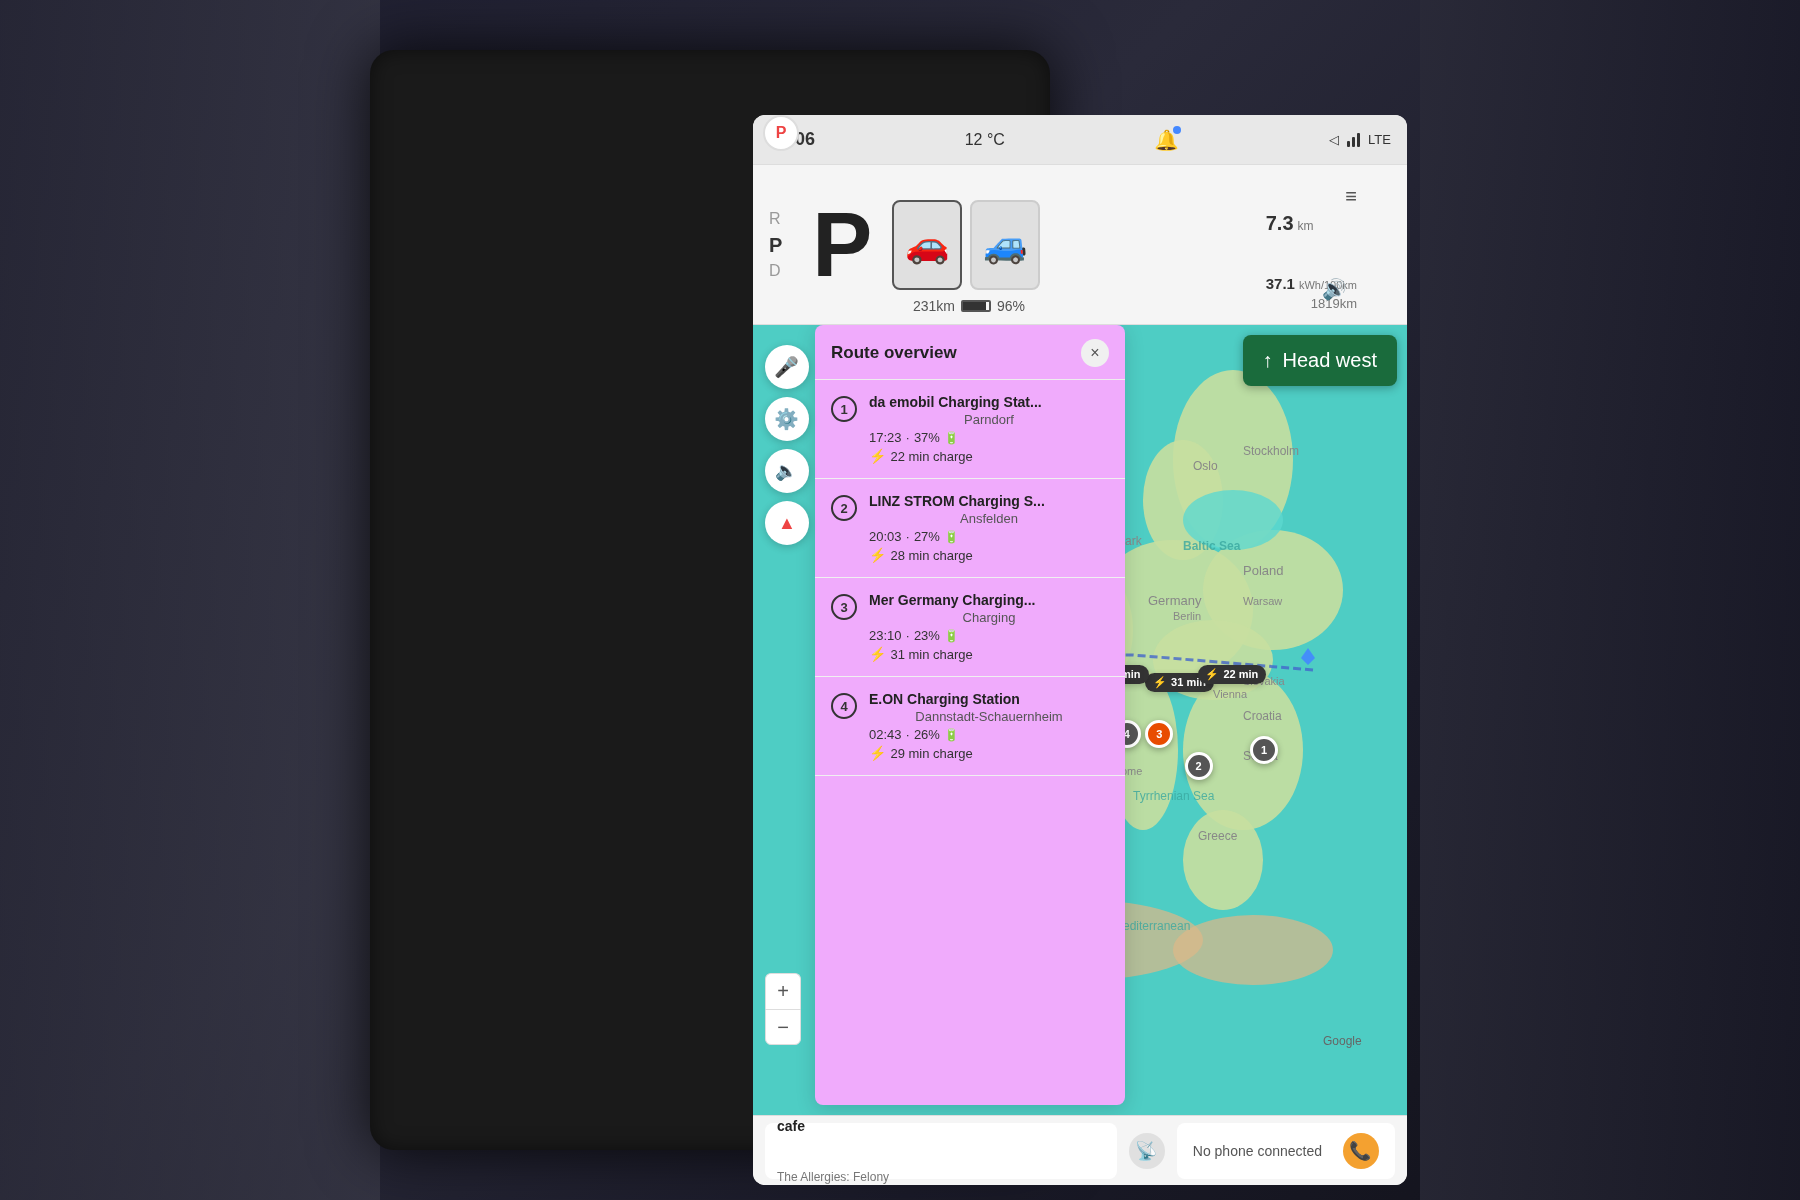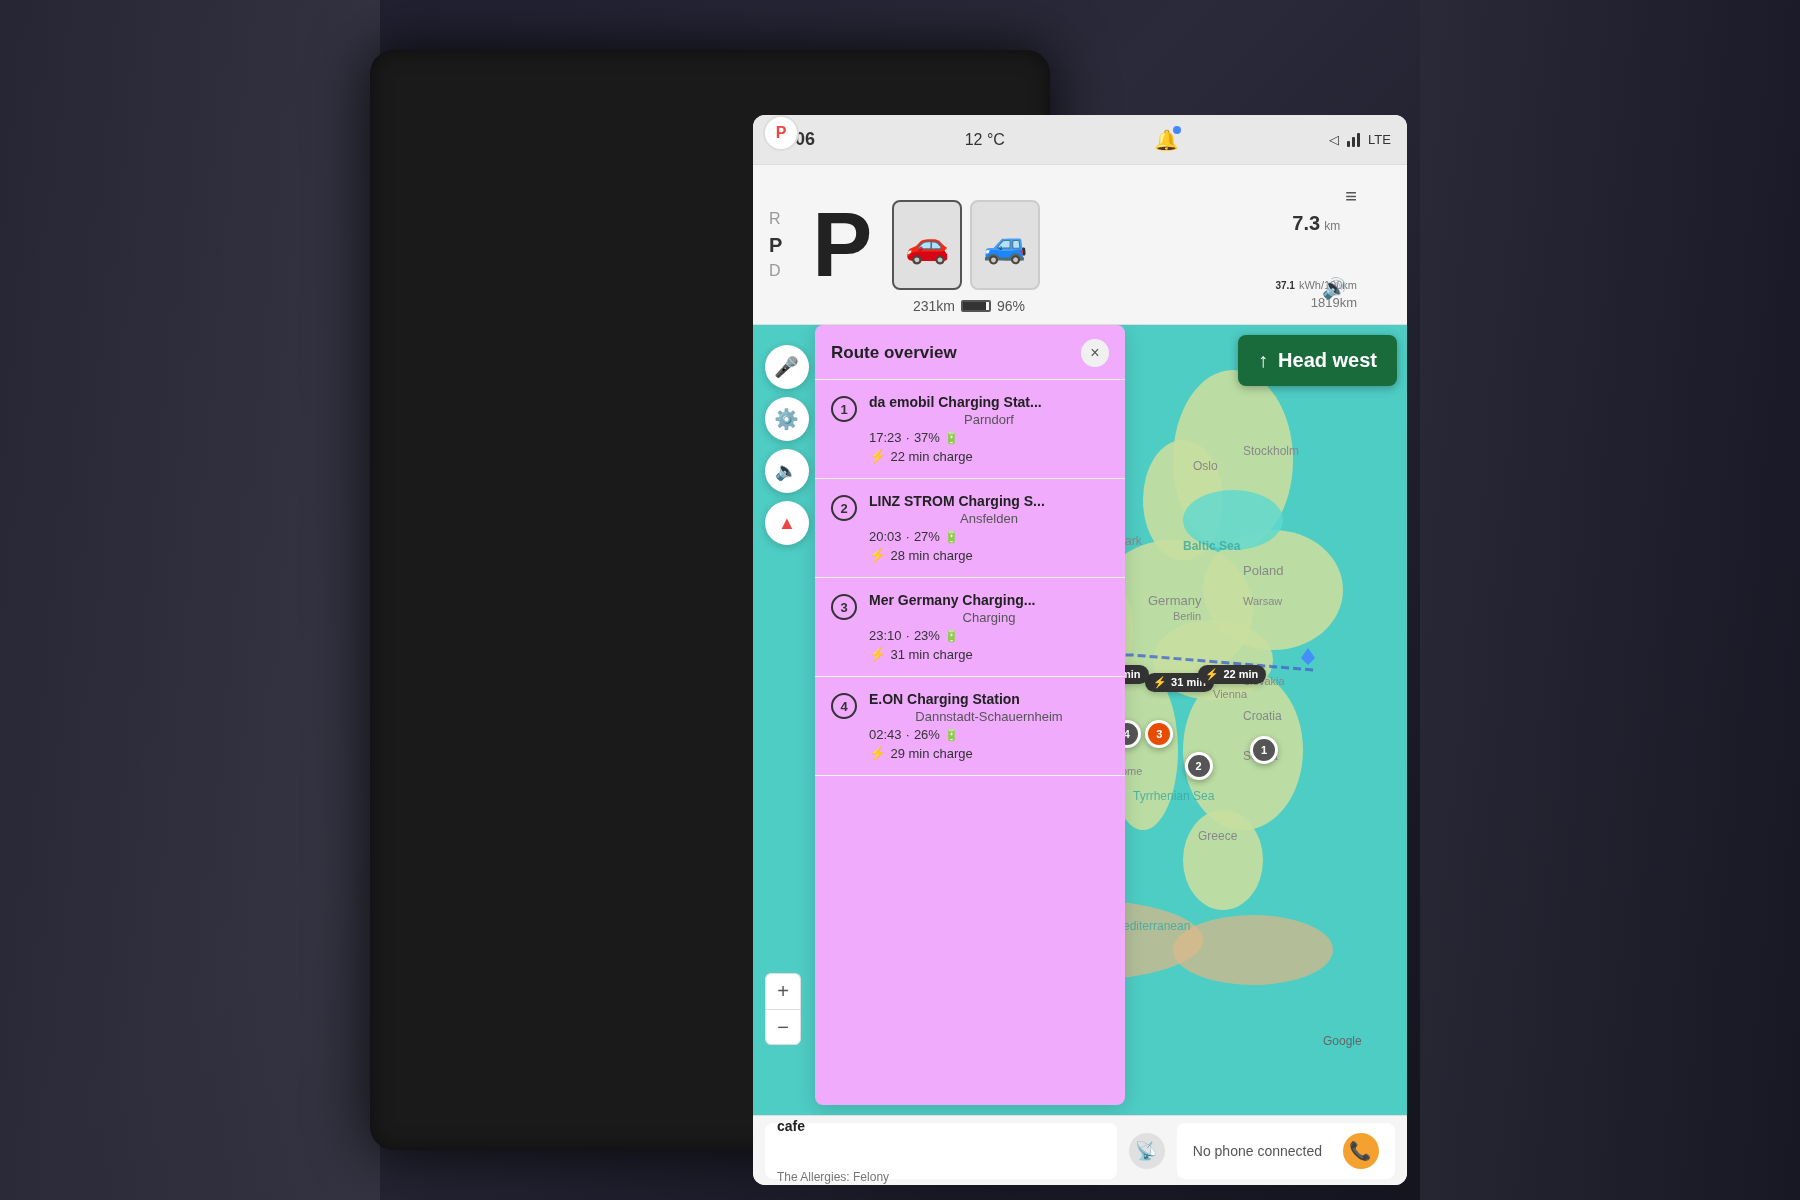--- a/index.html
+++ b/index.html
@@ -430,21 +430,21 @@
       z-index: 20;
       box-shadow: 0 2px 10px rgba(0,0,0,0.3);
     }
 
     .head-west-arrow {
       font-size: 20px;
     }
 
     .head-west-text {
       font-size: 20px;
-      font-weight: 700;
+      font-weight: 400;
     }
 
     
     .bottom-bar {
       height: 70px;
       background: #f5f5f5;
       border-top: 1px solid #ddd;
       display: flex;
       align-items: center;
       padding: 0 12px;
@@ -639,26 +639,26 @@
           <div class="battery-fill"></div>
         </div>
         <span>96%</span>
       </div>
 
       <div class="right-stats">
         <div style="display:flex;align-items:baseline;gap:4px;justify-content:flex-end;">
 
           <span style="font-size:20px;color:#555;">≡</span>
         </div>
-        <div style="display:flex;align-items:baseline;gap:4px;justify-content:center;margin-top:4px;">
+        <div style="display:flex;align-items:baseline;gap:4px;justify-content:flex-start;margin-top:4px;">
           <span class="km-big">7.3</span>
           <span style="font-size:12px;color:#777;">km</span>
         </div>
         <div style="display:flex;align-items:baseline;gap:4px;justify-content:flex-end;">
-          <span style="font-size:10px;font-weight:600;color:#333;">37.1</span>
+          <span style="font-size:15px;font-weight:600;color:#333;">37.1</span>
           <span style="font-size:11px;color:#777;margin-top:44px;">kWh/100km</span>
         </div>
         <div style="font-size:13px;color:#777;margin-top:4px;">1819km</div>
 
         <div style="position:absolute;right:10px;bottom:10px;font-size:20px;color:#555;">🔊</div>
       </div>
     </div>
 
     <div class="main-content">
 

